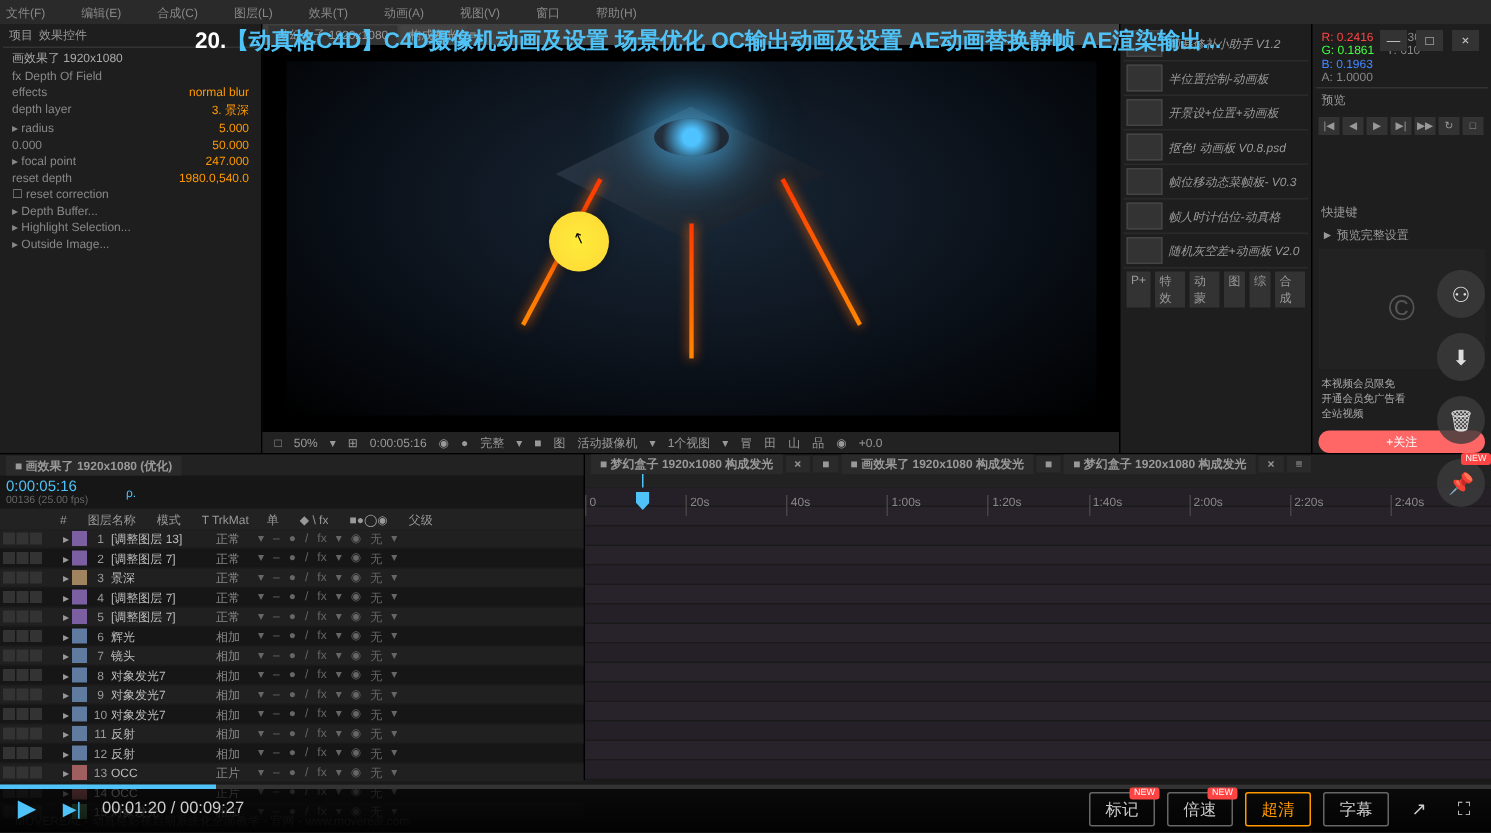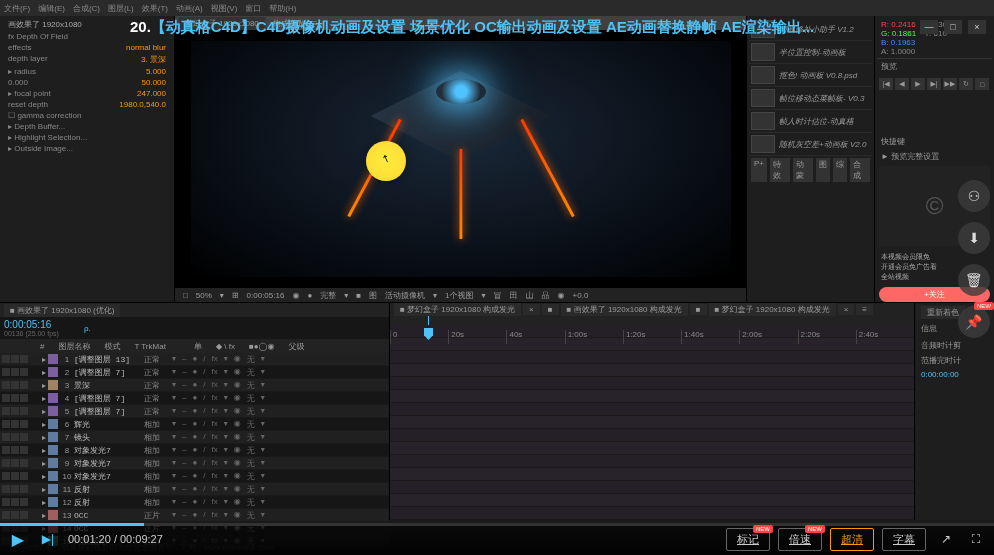--- a/index.html
+++ b/index.html
@@ -1,18 +1,18 @@
 <!DOCTYPE html>
 <html><head>
 <meta charset="utf-8">
 <style>
 * { margin: 0; padding: 0; box-sizing: border-box; font-family: "Microsoft YaHei", sans-serif; }
 body { background: #1a1a1a; color: #999; font-size: 9px; width: 994px; height: 555px; overflow: hidden; position: relative; }
 
-.titlebar { height: 16px; background: #2a2a2a; display: flex; align-items: center; padding: 0 4px; gap: 8px; font-size: 8px; }
+.titlebar { height: 16px; background: #2a2a2a; display: flex; align-items: center; padding: 0 4px; gap: 24px; font-size: 8px; }
 .titlebar span { color: #888; }
 
 .video-title { position: absolute; top: 18px; left: 130px; font-size: 15px; color: #4fc3f7; font-weight: bold; z-index: 10; }
 .video-title .num { color: #fff; }
 
 .window-controls { position: absolute; top: 20px; right: 8px; display: flex; gap: 6px; z-index: 11; }
 .window-controls div { width: 18px; height: 14px; background: #333; display: flex; align-items: center; justify-content: center; color: #ccc; cursor: pointer; font-size: 9px; }
 
 .main-area { display: flex; height: 286px; }
 
@@ -44,31 +44,31 @@
 
 .right-panel-b { width: 120px; background: #1e1e1e; border-left: 1px solid #000; padding: 2px; font-size: 8px; }
 .info-box { padding: 2px 4px; color: #888; }
 .info-box .red { color: #f44; }
 .transport { display: flex; gap: 2px; margin: 4px 2px; }
 .transport span { width: 14px; height: 12px; background: #333; display: flex; align-items: center; justify-content: center; font-size: 7px; }
 .scrub-preview { height: 80px; background: #222; margin: 2px; display: flex; align-items: center; justify-content: center; color: #555; font-size: 24px; }
 
 .timeline-area { height: 218px; background: #161616; display: flex; border-top: 1px solid #000; }
 .tl-left { width: 390px; border-right: 1px solid #000; }
-.tl-tabs { height: 14px; background: #222; display: flex; gap: 2px; font-size: 8px; align-items: center; padding: 0 4px; }
+.tl-tabs { height: 14px; background: #222; display: flex; gap: 2px; font-size: 8px; align-items: center; padding: 0 4px; font-weight: bold; }
 .tl-tab { padding: 1px 6px; background: #2a2a2a; }
 .tl-header-row { height: 22px; display: flex; align-items: center; font-size: 8px; padding: 0 4px; color: #4fc3f7; }
 .tl-cols { height: 14px; display: flex; background: #222; font-size: 8px; padding-left: 40px; gap: 4px; align-items: center; }
 .layer-row { height: 13px; display: flex; align-items: center; font-size: 8px; border-bottom: 1px solid #1a1a1a; }
 .layer-row:nth-child(odd) { background: #202020; }
 .layer-row .toggles { width: 42px; display: flex; gap: 1px; padding-left: 2px; }
 .layer-row .toggles span { width: 8px; height: 8px; background: #333; }
 .layer-row .color-tag { width: 10px; height: 10px; margin: 0 2px; }
 .layer-row .idx { width: 14px; text-align: center; }
-.layer-row .name { width: 70px; color: #bbb; overflow: hidden; font-family: Liberation Mono, monospace; }
+.layer-row .name { width: 70px; color: #bbb; overflow: hidden; }
 .layer-row .mode { width: 28px; color: #888; }
 .layer-row .switches { display: flex; gap: 6px; color: #666; }
 
 .tl-right { flex: 1; display: flex; flex-direction: column; }
 .tl-ruler { height: 36px; background: #222; position: relative; font-size: 8px; }
 .tl-ruler .marks { position: absolute; top: 14px; left: 0; right: 0; height: 14px; display: flex; }
 .tl-ruler .mark { flex: 1; border-left: 1px solid #444; padding-left: 2px; color: #888; }
 .tl-ruler .playhead { position: absolute; top: 0; bottom: 0; left: 38px; width: 1px; background: #4fc3f7; }
 .tl-ruler .playhead::before { content: ""; position: absolute; top: 12px; left: -4px; width: 9px; height: 12px; background: #4fc3f7; clip-path: polygon(0 0, 100% 0, 100% 60%, 50% 100%, 0 60%); }
 .tl-tracks { flex: 1; }
@@ -80,21 +80,21 @@
 .side-tools { position: absolute; right: 0; top: 180px; width: 40px; display: flex; flex-direction: column; gap: 10px; align-items: center; z-index: 20; }
 .side-tool { width: 32px; height: 32px; border-radius: 50%; background: rgba(60,60,60,0.8); display: flex; align-items: center; justify-content: center; color: #ddd; font-size: 14px; cursor: pointer; position: relative; }
 .new-badge { position: absolute; top: -4px; right: -4px; background: #f44; color: #fff; font-size: 6px; padding: 1px 3px; border-radius: 2px; }
 
 .player-bar { position: absolute; bottom: 0; left: 0; right: 0; height: 32px; background: linear-gradient(to top, rgba(0,0,0,0.9), rgba(0,0,0,0.6)); display: flex; align-items: center; padding: 0 8px; gap: 10px; z-index: 30; }
 .player-bar .progress { position: absolute; top: 0; left: 0; right: 0; height: 3px; background: #333; }
 .player-bar .progress .fill { height: 100%; width: 14.5%; background: #4fc3f7; }
 .play-btn { width: 20px; height: 20px; display: flex; align-items: center; justify-content: center; color: #4fc3f7; font-size: 16px; cursor: pointer; }
 .player-bar .time { font-size: 11px; color: #ccc; }
 .player-bar .spacer { flex: 1; }
-.player-chip { padding: 3px 10px; border: 1px solid #666; color: #ccc; font-size: 11px; cursor: pointer; position: relative; border-radius: 2px; text-decoration: underline; }
+.player-chip { padding: 3px 10px; border: 1px solid #666; color: #ccc; font-size: 11px; cursor: pointer; position: relative; border-radius: 2px; }
 .player-chip.active { border-color: #f90; color: #f90; }
 </style>
 </head>
 <body>
 
 <div class="titlebar">
   <span>文件(F)</span>
   <span>编辑(E)</span>
   <span>合成(C)</span>
   <span>图层(L)</span>
@@ -109,20 +109,24 @@
   <span class="num">20.</span><span>【动真格C4D】C4D摄像机动画及设置 场景优化 OC输出动画及设置 AE动画替换静帧 AE渲染输出...</span>
 </div>
 <div class="window-controls">
   <div>—</div>
   <div>□</div>
   <div>×</div>
 </div>
 
 <div class="main-area">
   <div class="left-panel">
+    <div class="tabs">
+      <span>项目</span>
+      <span>效果控件</span>
+    </div>
     <div class="row" style="color:#aaa;">
         <span>画效果了 1920x1080</span>
       </div>
     <div id="left-rows">
         <div class="row">
           <span class="lbl">fx Depth Of Field</span>
           <span class="val"></span>
         </div>
         <div class="row">
           <span class="lbl">effects</span>
@@ -142,21 +146,21 @@
         </div>
         <div class="row">
           <span class="lbl">▸ focal point</span>
           <span class="val">247.000</span>
         </div>
         <div class="row">
           <span class="lbl">reset depth</span>
           <span class="val">1980.0,540.0</span>
         </div>
         <div class="row">
-          <span class="lbl">☐ gamma correction</span>
+          <span class="lbl">☐ reset correction</span>
           <span class="val"></span>
         </div>
         <div class="row">
           <span class="lbl">▸ Depth Buffer...</span>
           <span class="val"></span>
         </div>
         <div class="row">
           <span class="lbl">▸ Highlight Selection...</span>
           <span class="val"></span>
         </div>
@@ -213,20 +217,24 @@
         <div class="library-item">
           <div class="thumb"></div>
           <span>简易修补小助手 V1.2</span>
         </div>
         <div class="library-item">
           <div class="thumb"></div>
           <span>半位置控制-动画板</span>
         </div>
         <div class="library-item">
           <div class="thumb"></div>
+          <span>开景设+位置+动画板</span>
+        </div>
+        <div class="library-item">
+          <div class="thumb"></div>
           <span>抠色! 动画板 V0.8.psd</span>
         </div>
         <div class="library-item">
           <div class="thumb"></div>
           <span>帧位移动态菜帧板- V0.3</span>
         </div>
         <div class="library-item">
           <div class="thumb"></div>
           <span>帧人时计估位-动真格</span>
         </div>
@@ -291,21 +299,21 @@
       <div style="width:80px;">
         <div style="color:#4fc3f7;font-size:10px;">0:00:05:16</div>
         <div style="font-size:7px;color:#666;">00136 (25.00 fps)</div>
       </div>
       <div style="flex:1;">ρ.</div>
     </div>
     <div class="tl-cols" id="tl-cols">
         <span style="margin-right: 10px;">#</span>
         <span style="margin-right: 10px;">图层名称</span>
         <span style="margin-right: 10px;">模式</span>
-        <span style="margin-right: 24px;">T TrkMat</span>
+        <span style="margin-right: 8px;">T TrkMat</span>
         <span style="margin-right: 10px;">单</span>
         <span style="margin-right: 10px;">◆ \ fx</span>
         <span style="margin-right: 10px;">■●◯◉</span>
         <span style="margin-right: 10px;">父级</span>
       </div>
     <div id="layers">
         <div class="layer-row">
           <div class="toggles">
             <span></span>
             <span></span>
@@ -688,29 +696,20 @@
         <div class="track-row"></div>
         <div class="track-row"></div>
         <div class="track-row"></div>
         <div class="track-row"></div>
         <div class="track-row"></div>
         <div class="track-row"></div>
         <div class="track-row"></div>
         <div class="track-row"></div>
       </div>
   </div>
-  <div class="tl-far-right">
-    <div class="tl-tabs">
-        <span class="tl-tab">重新着色</span>
-      </div>
-    <div style="padding:4px;">信息</div>
-    <div style="padding:2px 4px;">音频时计剪</div>
-    <div style="padding:2px 4px;">范播完时计</div>
-    <div style="padding:2px 4px;color:#4fc3f7;">0:00:00:00</div>
-  </div>
 </div>
 
 <div class="side-tools">
   <div class="side-tool">⚇</div>
   <div class="side-tool">⬇</div>
   <div class="side-tool">🗑</div>
   <div class="side-tool">
       <span>📌</span>
       <span class="new-badge">NEW</span>
     </div>

